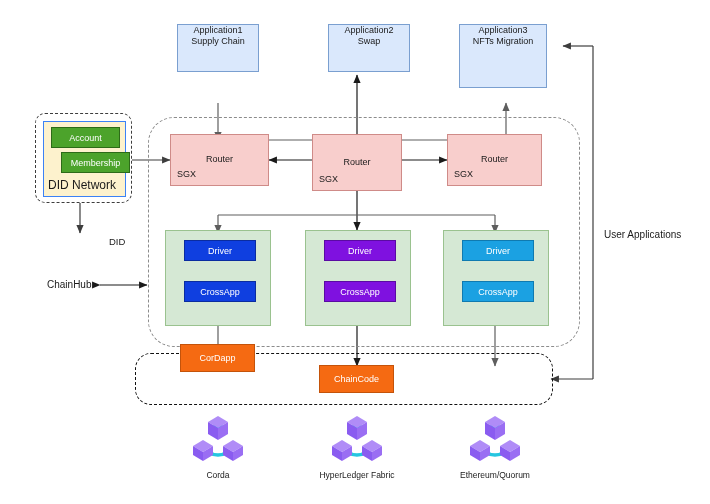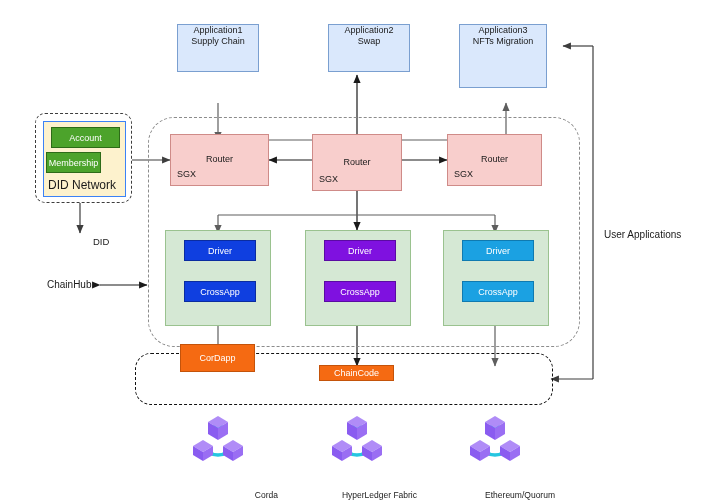--- a/index.html
+++ b/index.html
@@ -30,21 +30,21 @@
   .drv.c2{background:#7f11e0;border:1px solid #5a0ba3;}
   .drv.c3{background:#1ba1e2;border:1px solid #0f7ab0;}
 
   .orange-box{position:absolute;box-sizing:border-box;background:#f56a12;border:1px solid #c4530a;color:#fff;font-size:9px;display:flex;align-items:center;justify-content:center;}
 
   .plain-label{position:absolute;font-size:9.5px;color:#1a1a1a;white-space:nowrap;}
   .chain-label{position:absolute;font-size:10px;color:#1a1a1a;white-space:nowrap;}
   .ua-label{position:absolute;font-size:10px;color:#1a1a1a;white-space:nowrap;}
 
   .bc-icon{position:absolute;width:56px;height:48px;}
-  .bc-name{position:absolute;font-size:8.5px;color:#1a1a1a;text-align:right;white-space:nowrap;margin-top:20px;}
+  .bc-name{position:absolute;font-size:8.5px;color:#1a1a1a;text-align:center;white-space:nowrap;}
 </style>
 </head>
 <body>
 
 <div id="stage">
 
   <svg id="wires" viewBox="0 0 710 504">
     <defs>
       <marker id="ah" markerWidth="8" markerHeight="8" refX="6.6" refY="3" orient="auto">
         <path d="M0,0 L7,3 L0,6 z" fill="#1a1a1a"></path>
@@ -112,27 +112,27 @@
       <div>Application3</div>
       <div>NFTs Migration</div>
     </div>
   </div>
 
   <div class="did-outer" style="left:35px;top:113px;width:97px;height:90px;">
     <div class="did-inner" style="left:7px;top:7px;width:83px;height:76px;">
       <div class="green-box" style="left:7px;top:5px;width:69px;height:21px;">
         <span>Account</span>
       </div>
-      <div class="green-box" style="left:2px;top:30px;width:55px;height:21px;">
+      <div class="green-box" style="left:17px;top:30px;width:69px;height:21px;">
         <span>Membership</span>
       </div>
       <div class="did-label" style="left:4px;bottom:4px;">DID Network</div>
     </div>
   </div>
-  <div class="plain-label" style="left:69px;top:236px;padding-left:24px;">DID</div>
+  <div class="plain-label" style="left:85px;top:236px;padding-left:24px;">DID</div>
 
   <div class="node router-box" style="left:170px;top:134px;width:99px;height:52px;">
     <span class="r-title">Router</span>
     <span class="r-sgx">SGX</span>
   </div>
   <div class="node router-box" style="left:312px;top:134px;width:90px;height:57px;">
     <span class="r-title">Router</span>
     <span class="r-sgx">SGX</span>
   </div>
   <div class="node router-box" style="left:447px;top:134px;width:95px;height:52px;">
@@ -161,21 +161,21 @@
       <span>Driver</span>
     </div>
     <div class="drv c3" style="left:18px;top:50px;width:72px;height:21px;">
       <span>CrossApp</span>
     </div>
   </div>
 
   <div class="orange-box" style="left:180px;top:344px;width:75px;height:28px;">
     <span>CorDapp</span>
   </div>
-  <div class="orange-box" style="left:319px;top:365px;width:75px;height:16px;">
+  <div class="orange-box" style="left:319px;top:365px;width:75px;height:28px;">
     <span>ChainCode</span>
   </div>
 
   <svg class="bc-icon" style="left:190px;top:414px;" viewBox="0 0 56 48">
     <g fill="none" stroke="#25c6e0" stroke-width="3.4" stroke-linecap="round">
       <path d="M20,16 Q28,8 36,16"></path>
         <path d="M18,38 Q28,44 38,38"></path>
     </g>
     <g>
       <polygon points="28,2 38,8 28,14 18,8" fill="#b08cf7"></polygon>

